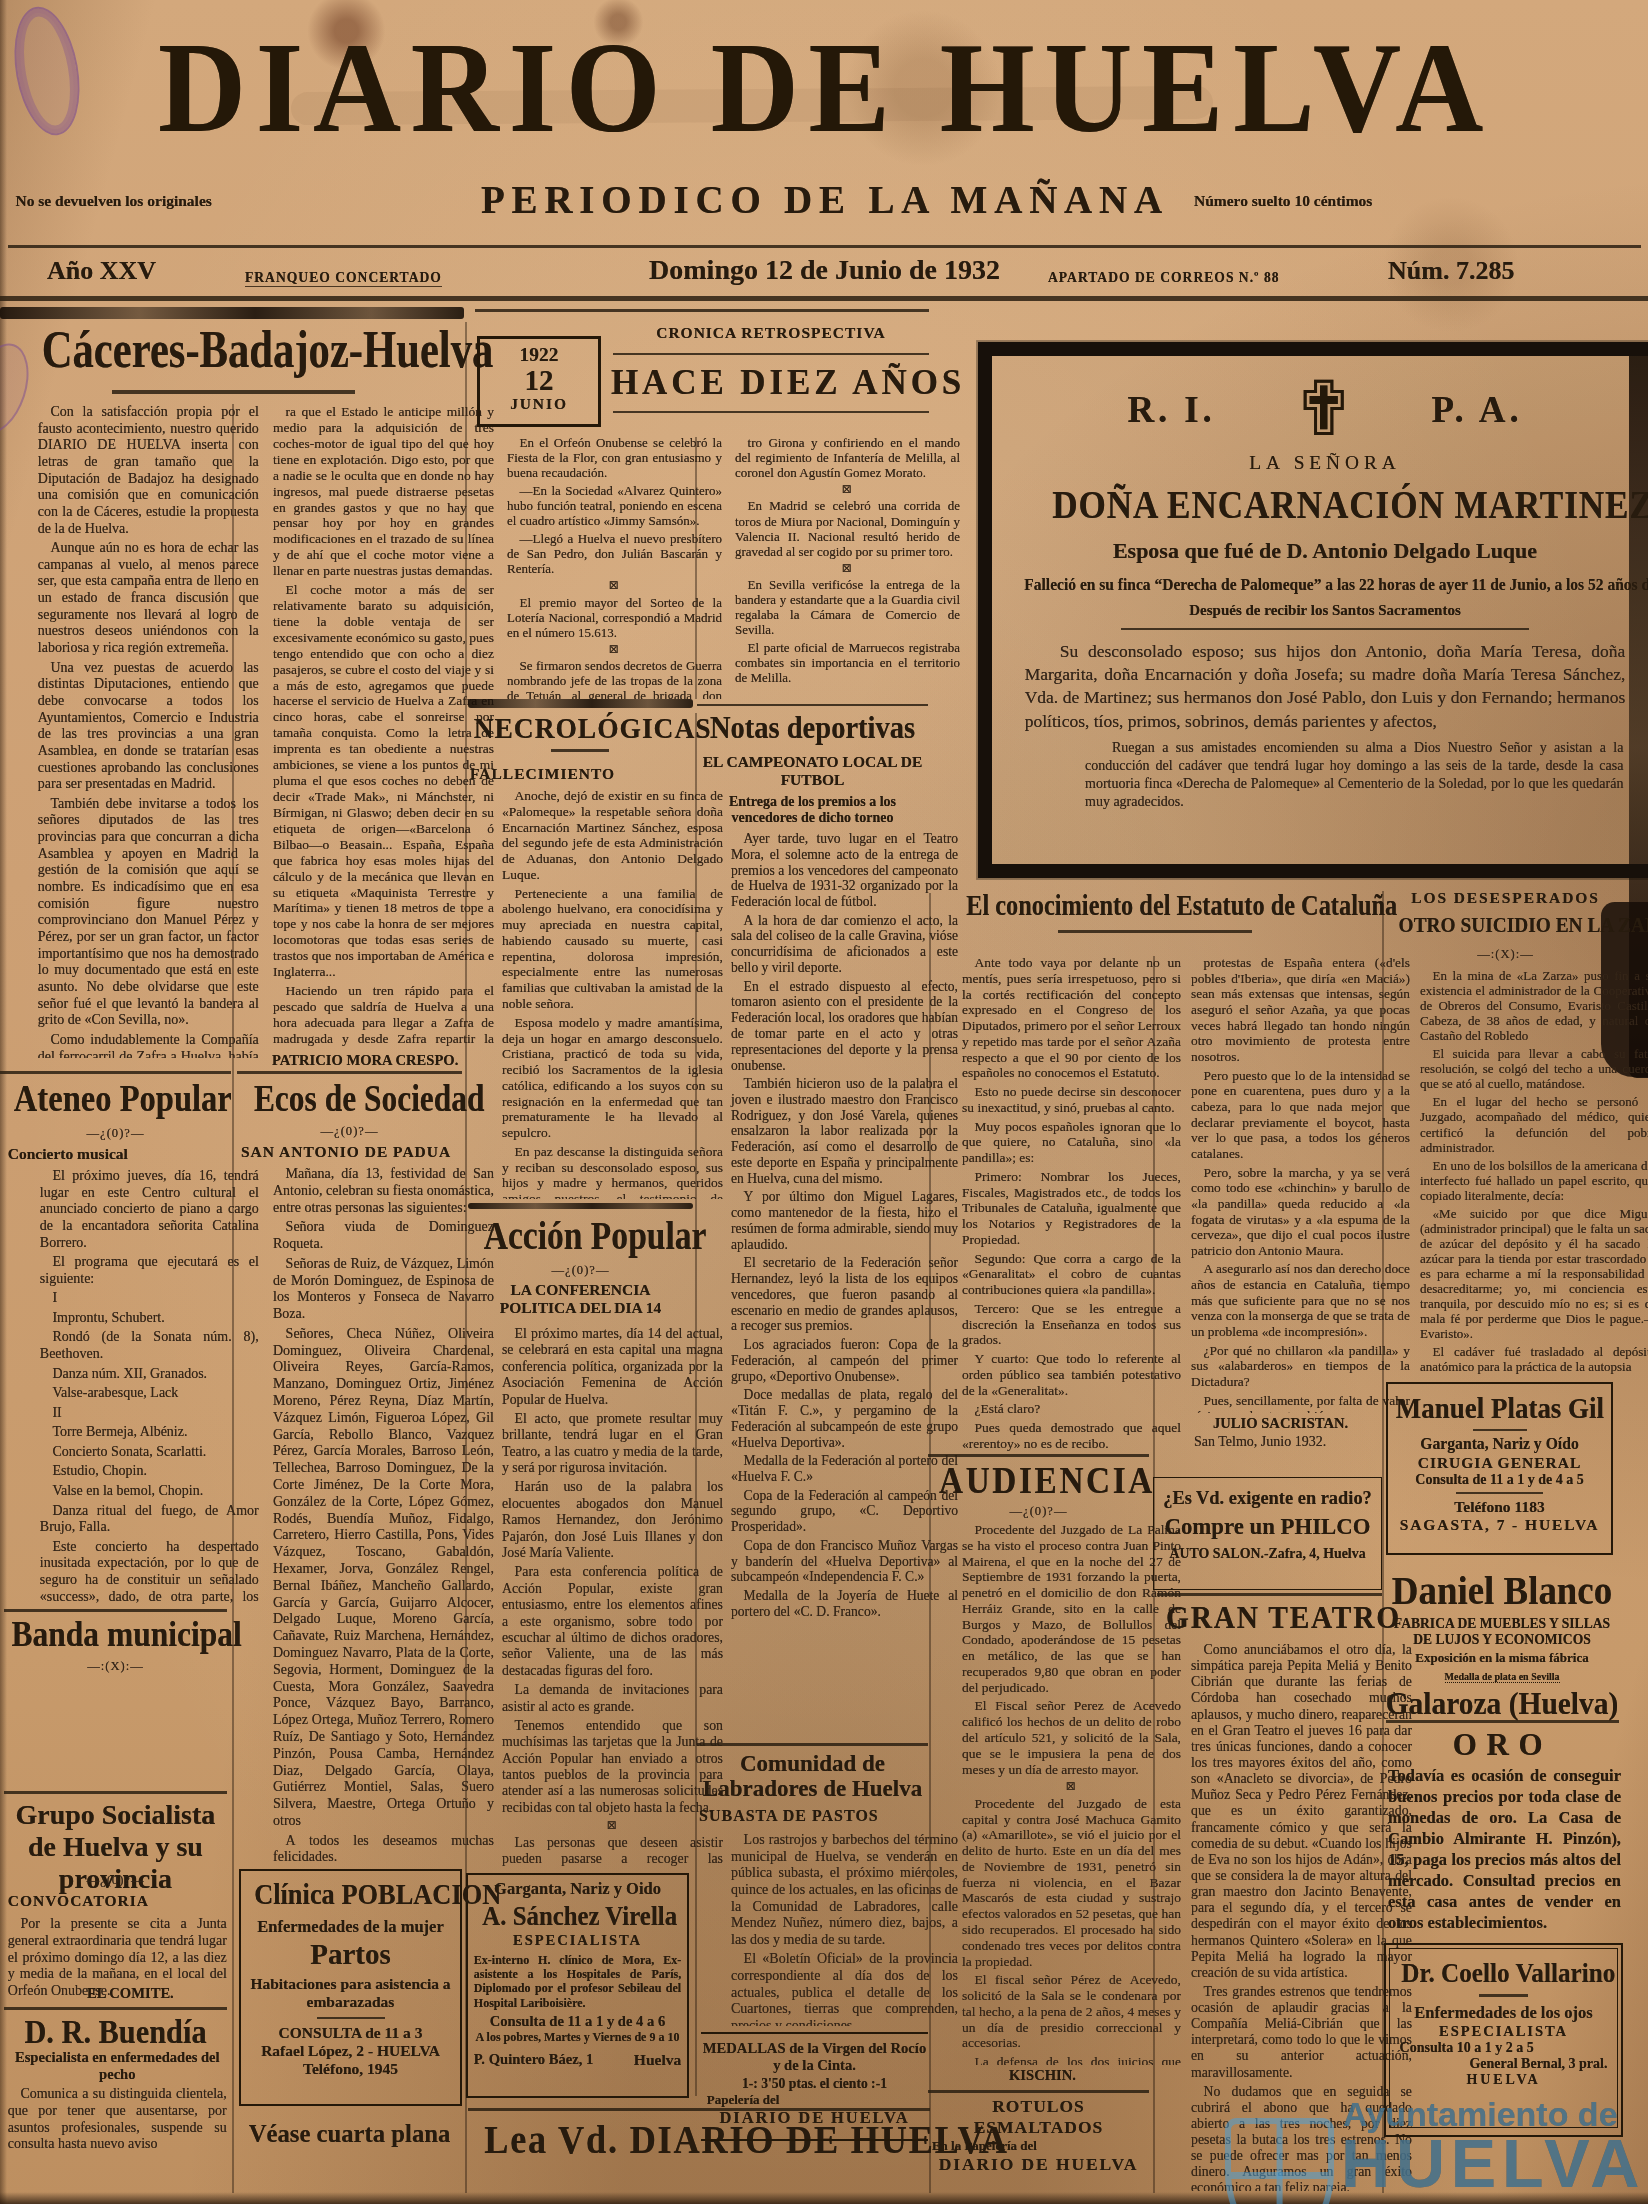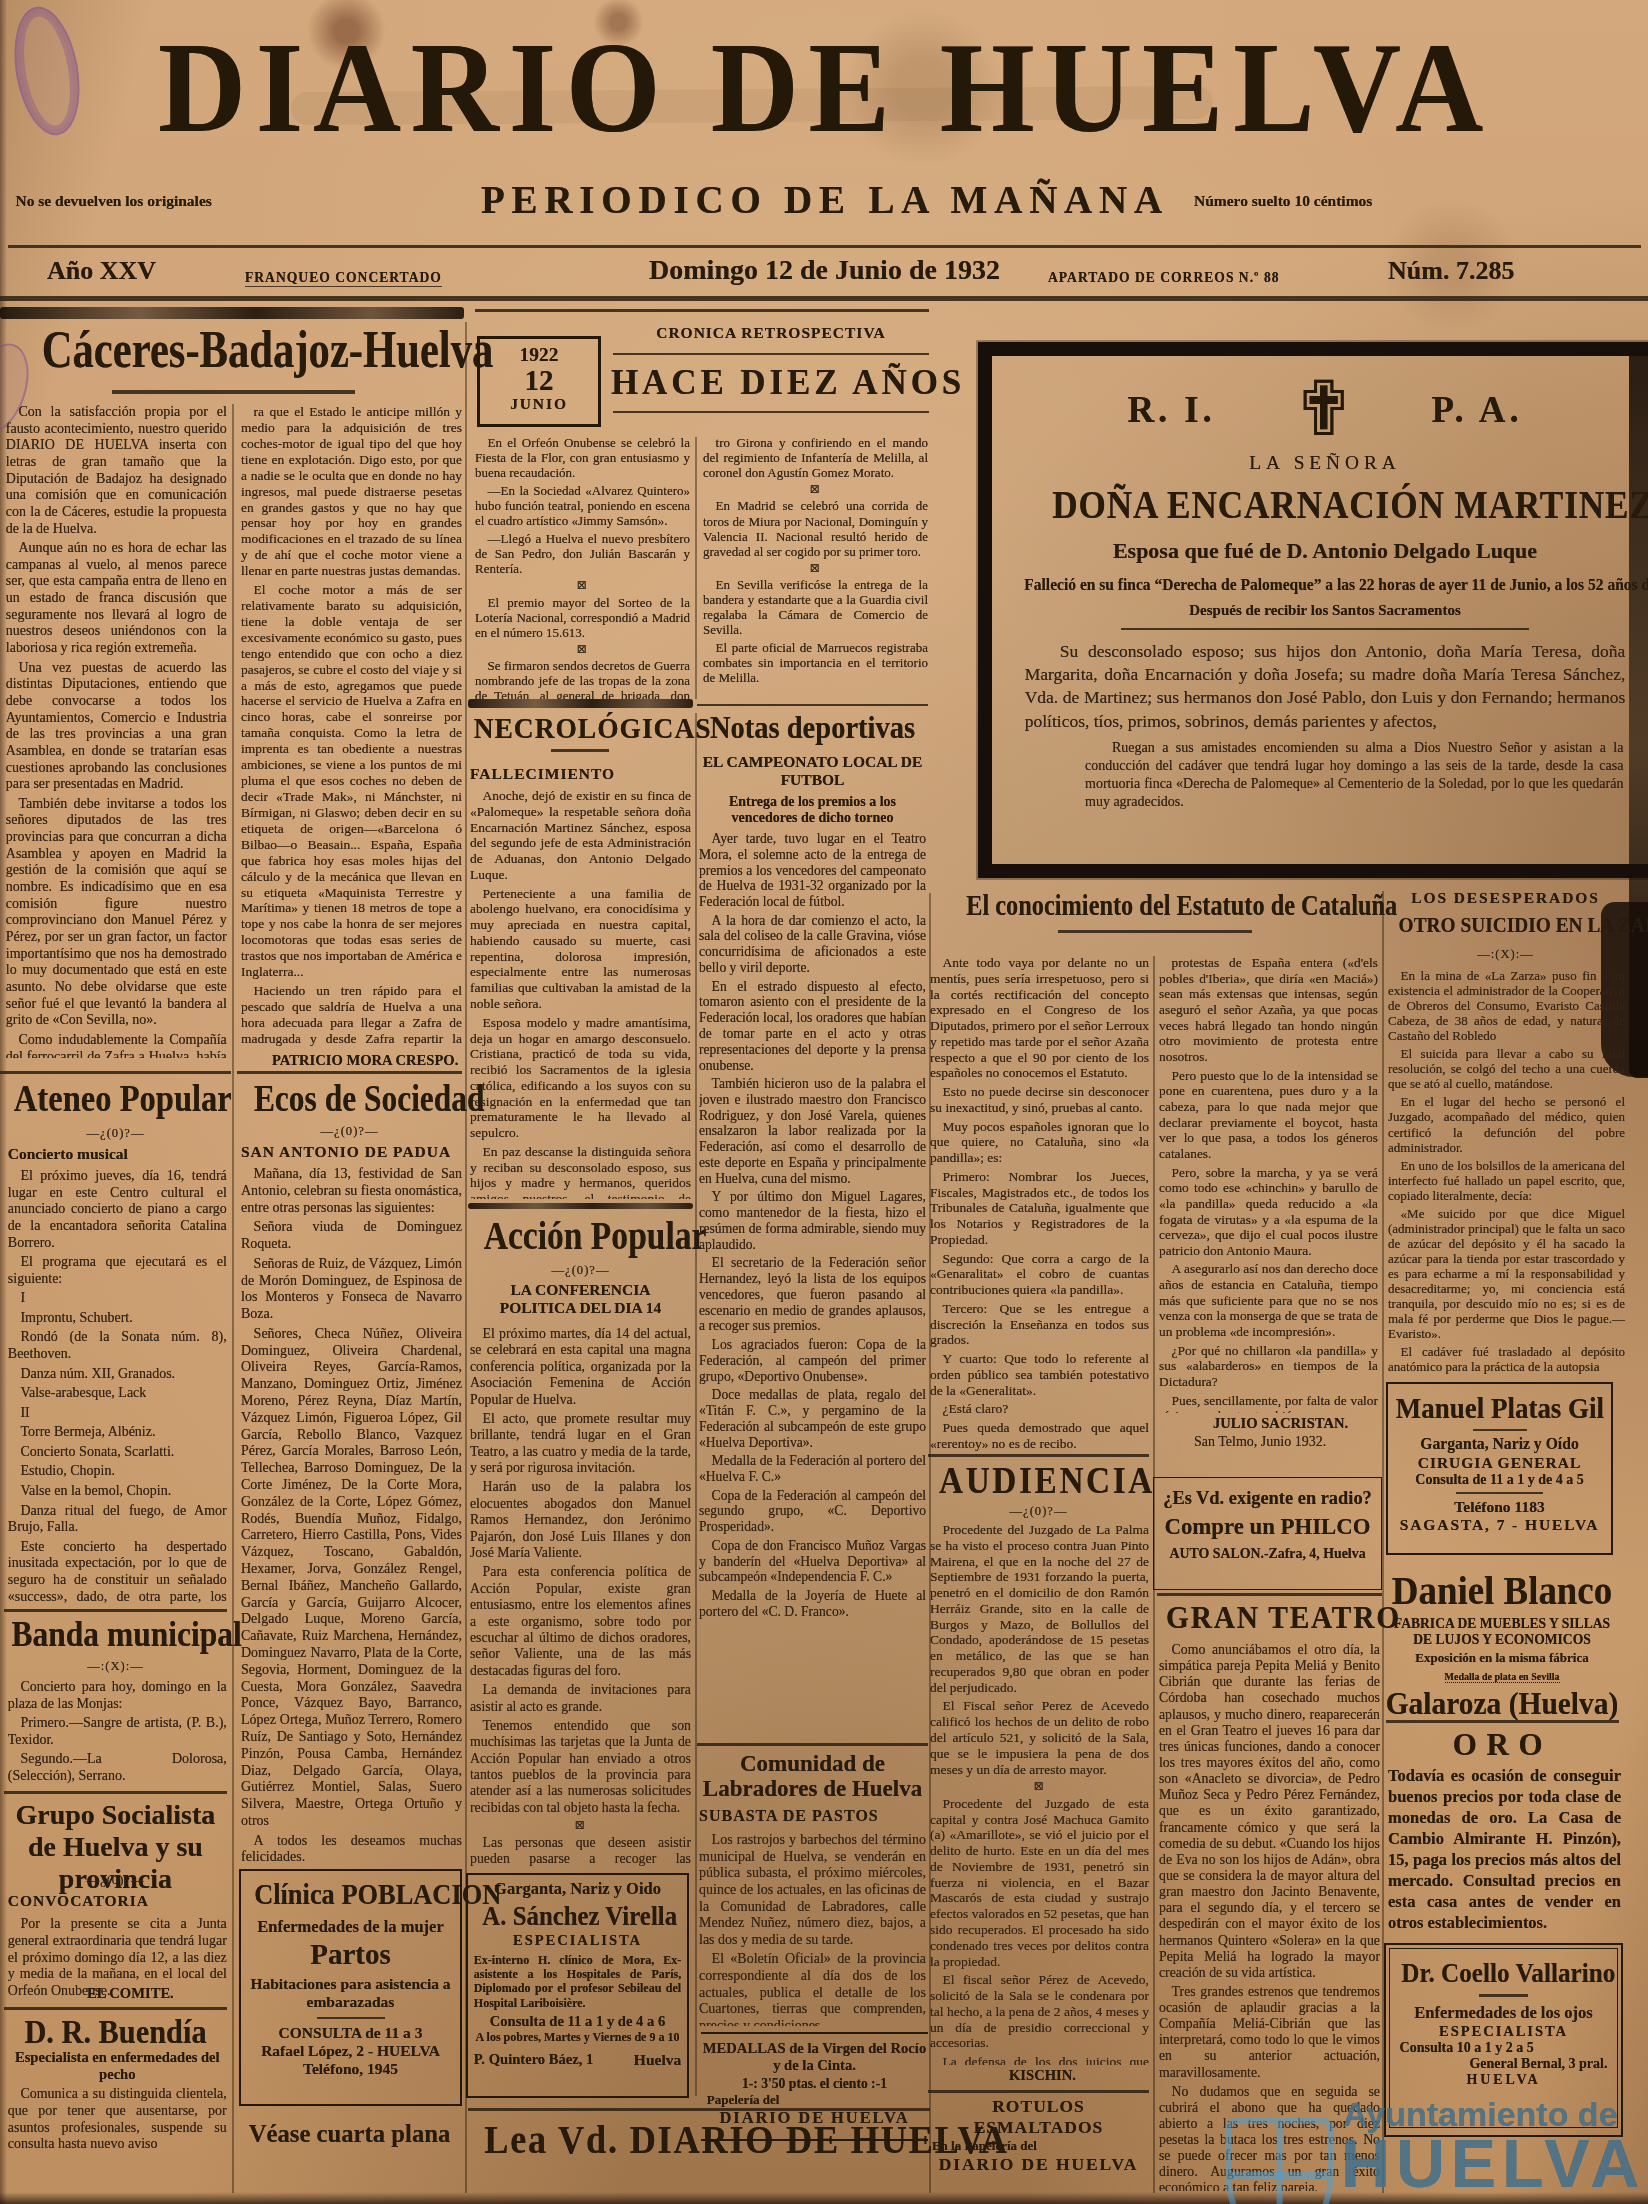--- a/index.html
+++ b/index.html
@@ -18,21 +18,21 @@
       linear-gradient(180deg,#d3a87c,#cda074 40%,#c79a6b 75%,#bd8f60);
     text-shadow:0 0 0.6px rgba(47,33,18,.7);}
   .abs{position:absolute;}
   .c{text-align:center;} .j{text-align:justify;} .r{} .b{font-weight:bold;}
   .nw{white-space:nowrap;}
   .sans{font-family:"Liberation Sans","DejaVu Sans",sans-serif;}
   .head{font-family:"Liberation Serif",serif;font-weight:bold;color:#271b0e;}
   .rule{background:#2c2012;opacity:.85;}
   .smudge{background:linear-gradient(90deg,rgba(25,16,8,.92),rgba(25,16,8,.5) 30%,rgba(25,16,8,.9) 55%,rgba(25,16,8,.55) 80%,rgba(25,16,8,.9));border-radius:2.9px;}
   .vdiv{position:absolute;width:1.9px;background:rgba(46,32,18,.45);}
-  .bodytext{font-size:14px;line-height:1.19;text-align:justify;color:#352619;overflow:hidden;}
+  .bodytext{font-size:14px;line-height:1.19;text-align:justify;color:#352619;overflow:hidden;padding-left:32px;}
   .bodytext p{margin:0 0 2.9px;text-indent:12.6px;}
   .bodytext p.sep{text-align:center;text-indent:0;letter-spacing:1.9px;font-size:11.6px;margin:1.9px 0;font-family:"DejaVu Sans",sans-serif;}
   .ornament{text-align:center;font-size:12.6px;letter-spacing:1px;color:#33251a;}
   .box{border:2.9px solid #241809;}
   .esquela{border:14.6px solid #17100a;background:rgba(30,18,8,.03);box-shadow:0 0 0 1.9px rgba(24,16,10,.35);margin-left:32px;}
   .shield{border:6.8px solid currentColor;border-radius:11.6px 11.6px 46% 46%/11.6px 11.6px 58% 58%;position:relative;}
   .shield:before{content:"";position:absolute;left:50%;top:0;width:6.8px;height:100%;background:currentColor;transform:translateX(-50%);}
   .shield:after{content:"";position:absolute;top:42%;left:0;width:100%;height:6.8px;background:currentColor;}
 </style>
 </head>
@@ -329,26 +329,20 @@
       <p>Concierto Sonata, Scarlatti.</p>
       <p>Estudio, Chopin.</p>
       <p>Valse en la bemol, Chopin.</p>
       <p>Danza ritual del fuego, de Amor Brujo, Falla.</p>
       <p>Este concierto ha despertado inusitada expectación, por lo que de seguro ha de constituir un señalado «success», dado, de otra parte, los méritos y relevantes dotes de la señorita Catalina Borrero y lo sugestivo del programa.</p>
     </div>
 
   <div class="abs rule" style="left:3.9px;top:1609px;width:223px;height:2.9px;"></div>
   <div class="abs head c nw" style="left:0;top:1615px;width:231px;font-size:35px;transform:scaleX(.9);">Banda municipal</div>
   <div class="abs ornament" style="left:0;top:1659px;width:231px;">—:(X):—</div>
-  <div class="abs bodytext" style="left:7.8px;top:1679px;width:219px;height:109px;font-size:14px;">
-      <p>Concierto para hoy, domingo en la plaza de las Monjas:</p>
-      <p>Primero.—Sangre de artista, (P. B.), Texidor.</p>
-      <p>Segundo.—La Dolorosa, (Selección), Serrano.</p>
-      <p>Tercero.—La mesonera de Tordesillas, (Selección), estreno, T. Romo.</p>
-    </div>
 
   <div class="abs rule" style="left:3.9px;top:1791px;width:223px;height:2.9px;"></div>
   <div class="abs head sans c" style="left:1.9px;top:1799px;width:227px;font-size:28px;line-height:1.15;">Grupo Socialista de Huelva y su provincia</div>
   <div class="abs ornament" style="left:0;top:1873px;width:231px;">—¿(0)?—</div>
   <div class="abs head sans" style="left:7.8px;top:1892px;font-size:15.5px;letter-spacing:1px;">CONVOCATORIA</div>
   <div class="abs j" style="left:7.8px;top:1916px;width:219px;font-size:14px;line-height:1.2;text-indent:12.6px;">Por la presente se cita a Junta general extraordinaria que tendrá lugar el próximo domingo día 12, a las diez y media de la mañana, en el local del Orfeón Onubense.</div>
   <div class="abs head r" style="left:87px;top:1985px;width:140px;font-size:14.6px;">EL COMITE.</div>
 
   <div class="abs rule" style="left:3.9px;top:2007px;width:223px;height:2.9px;"></div>
   <div class="abs head c nw" style="left:0;top:2014px;width:231px;font-size:33px;transform:scaleX(.92);">D. R. Buendía</div>

